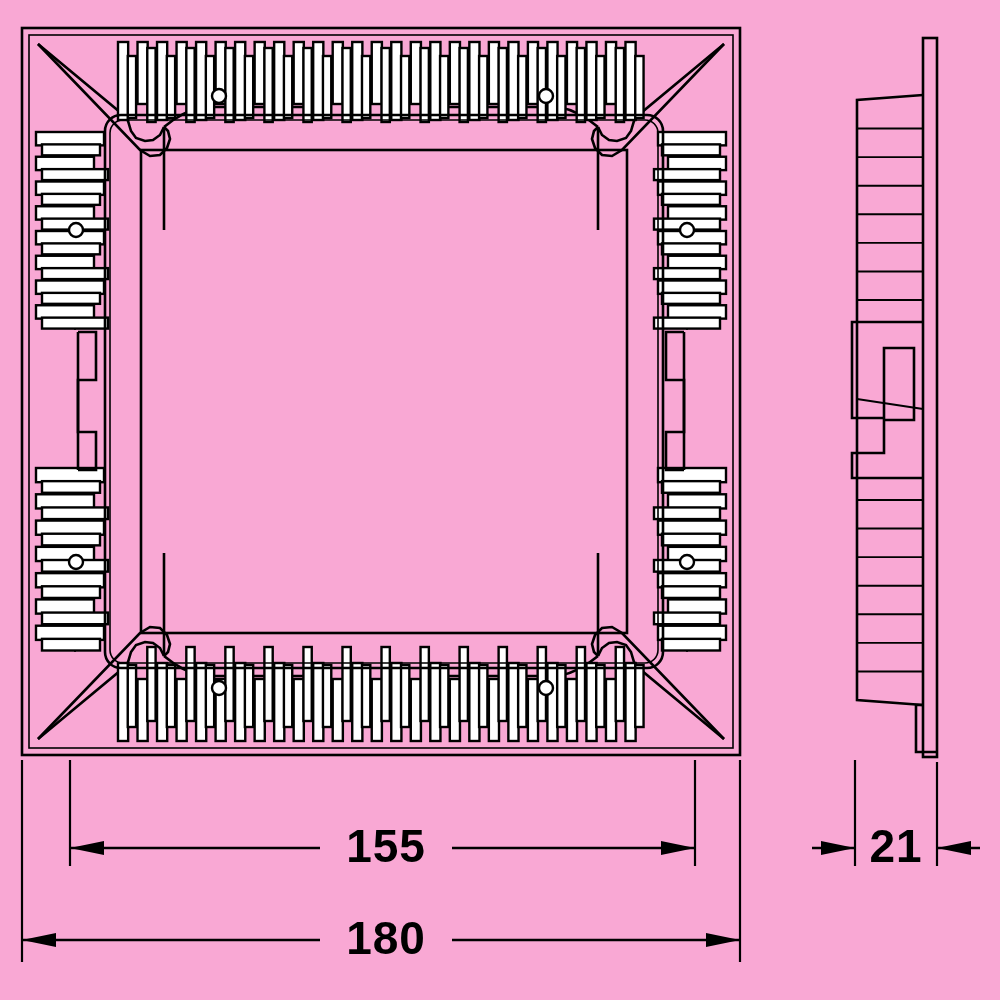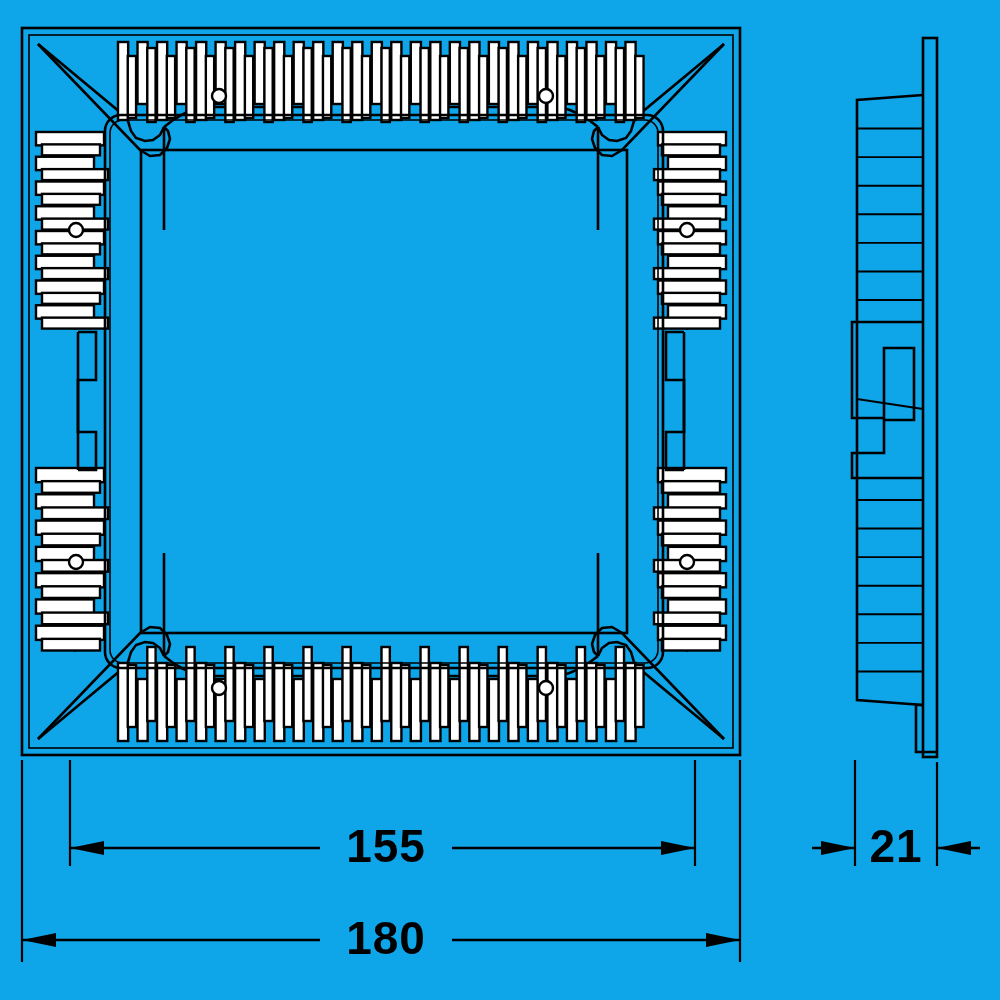--- a/index.html
+++ b/index.html
@@ -10,21 +10,21 @@
   body {
     width: 1000px;
     height: 1000px;
     font-family: "Liberation Sans", sans-serif;
     overflow: hidden;
   }
   #drawing-root {
     position: relative;
     width: 1000px;
     height: 1000px;
-    background: #0ea5e9;
+    background: #f9a8d4;
   }
   svg#tech-drawing {
     display: block;
     width: 1000px;
     height: 1000px;
   }
   .ln {
     fill: none;
     stroke: #000000;
     stroke-width: 2.6;

